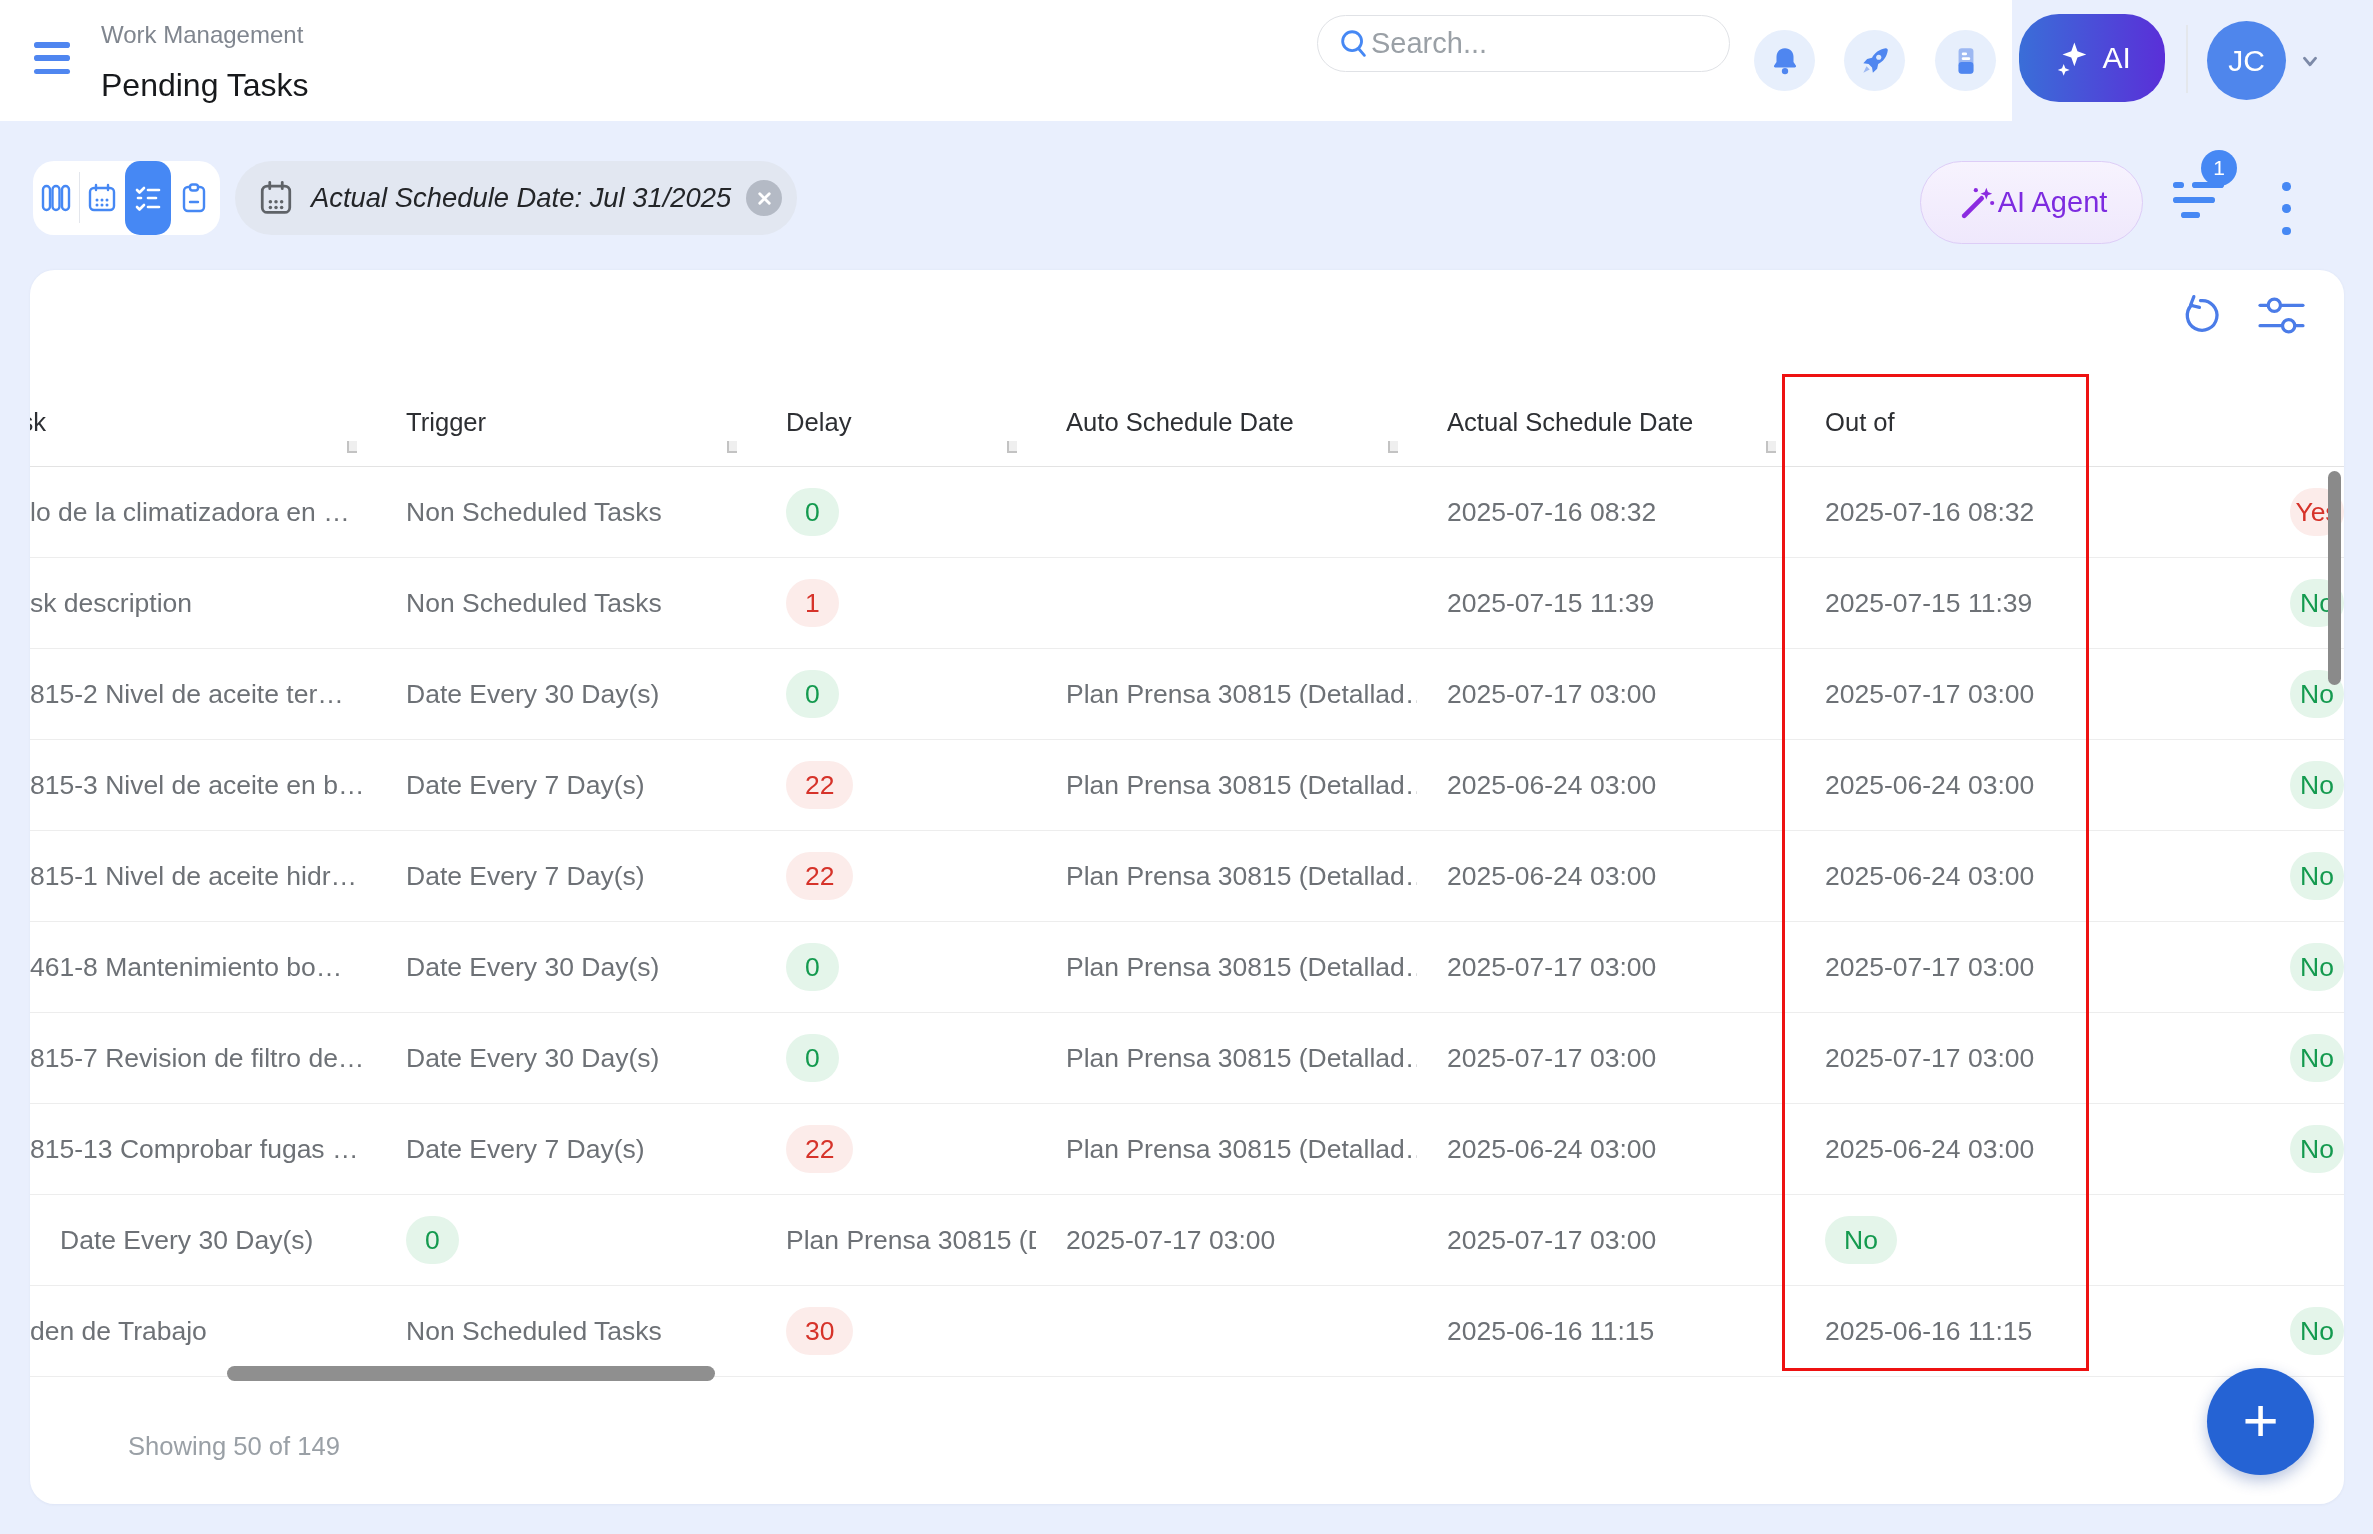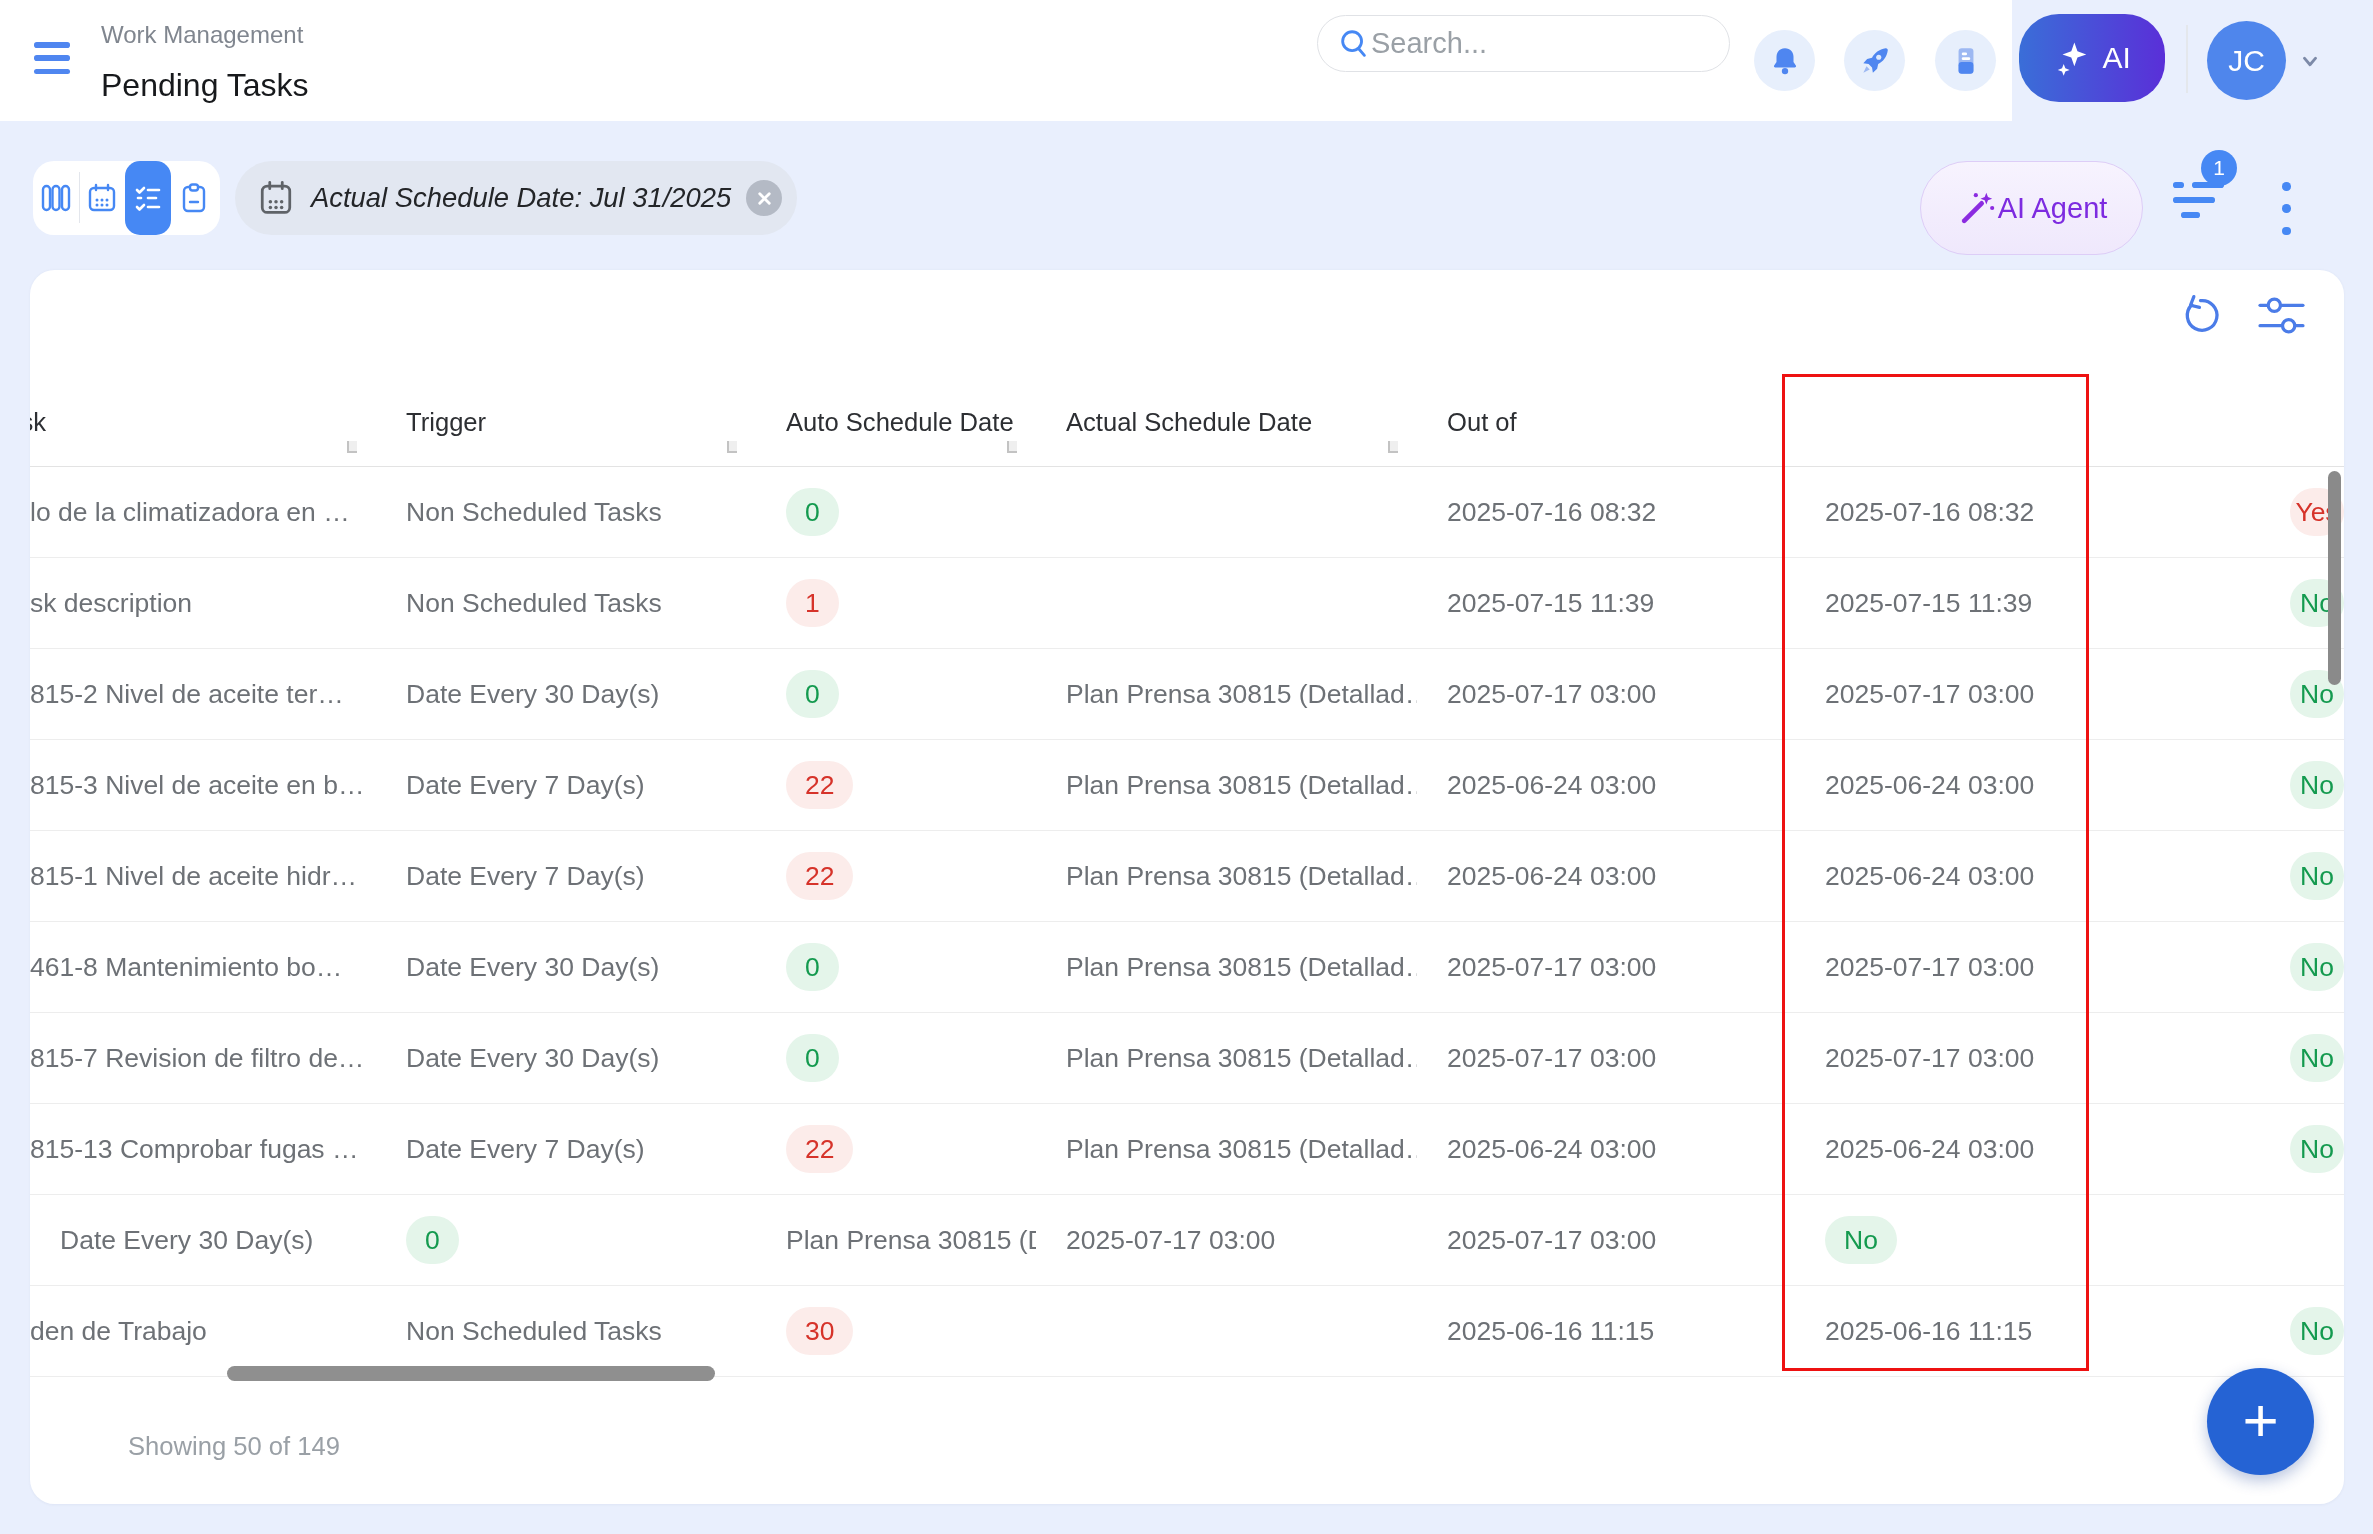--- a/index.html
+++ b/index.html
@@ -34,21 +34,21 @@
   #view-switcher { position:absolute; left:33px; top:161px; width:187px; height:74px;
     background:#fff; border-radius:21px; display:flex; align-items:center; }
   .vs-seg { width:46px; height:74px; display:flex; align-items:center; justify-content:center; cursor:pointer; position:relative; }
   .vs-seg.active { background:var(--accent-blue,#4688f4); border-radius:15px; }
   .vs-divider { position:absolute; left:46px; top:11.4px; width:1.4px; height:51px; background:#e3e6ec; }
   #filter-chip { position:absolute; left:235px; top:161px; height:74px; background:#e2e7f1;
     border-radius:945px; display:flex; align-items:center; padding:0 15px 0 21px; gap:15px; cursor:pointer;font-style:italic; }
   #filter-chip .chip-label { font-size:27.4px; color:#232528; white-space:nowrap; }
   #chip-close { width:36px; height:36px; border-radius:50%; background:#b4bac5; display:flex;
     align-items:center; justify-content:center; cursor:pointer; }
-  #ai-agent-btn { position:absolute; left:1920px; top:161px; width:223px; height:94px; border-radius:945px;
+  #ai-agent-btn { position:absolute; left:1920px; top:161px; width:223px; height:83px; border-radius:945px;
     background:linear-gradient(180deg,#f7f3fe,#efe8fc); border:1.9px solid #ddcdf7;
     display:flex; align-items:center; justify-content:center; cursor:pointer; }
   #ai-agent-btn .agent-label { font-size:29px; color:var(--agent-purple,#7d2be0); }
   #filter-sort { position:absolute; left:2173px; top:182px; width:53px; height:40px; cursor:pointer; }
   #filter-sort i { position:absolute; background:var(--accent-blue,#4688f4); height:5.7px; border-radius:2.8px; }
   #filter-badge { position:absolute; left:2201px; top:150px; width:36px; height:36px; border-radius:50%;
     background:var(--accent-blue,#4688f4); color:#fff; font-size:21px; display:flex; align-items:center; justify-content:center; }
   #kebab { position:absolute; left:2281px; top:182px; width:11.4px; height:53px; cursor:pointer;
     display:flex; flex-direction:column; justify-content:space-between; align-items:center; }
   #kebab i { width:8.5px; height:8.5px; border-radius:50%; background:var(--accent-blue,#4688f4); }
@@ -252,20 +252,24 @@
 
   <div id="thead">
       <div class="hcell c0">
         <span>sk</span>
         <span class="resize-handle"></span>
       </div>
       <div class="hcell c1">
         <span>Trigger</span>
         <span class="resize-handle"></span>
       </div>
+      <div class="hcell c2">
+        <span>Delay</span>
+        <span class="resize-handle"></span>
+      </div>
       <div class="hcell c4">
         <span>Auto Schedule Date</span>
         <span class="resize-handle"></span>
       </div>
       <div class="hcell c5">
         <span>Actual Schedule Date</span>
         <span class="resize-handle"></span>
       </div>
       <div class="hcell c6">
         <span>Out of</span>

